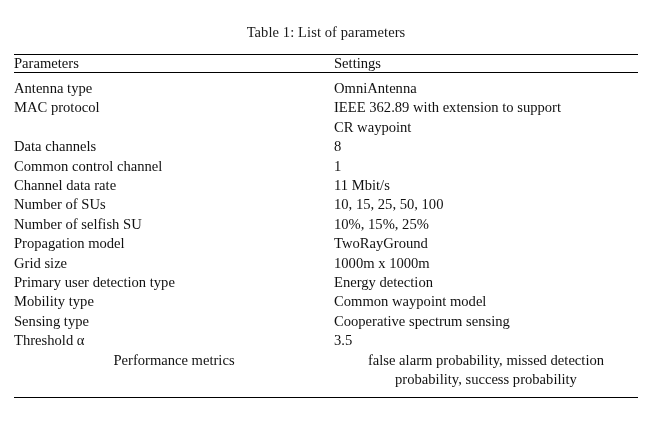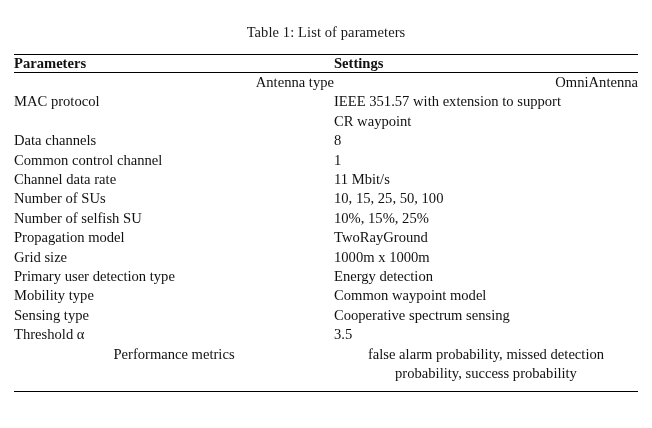--- a/index.html
+++ b/index.html
@@ -48,33 +48,33 @@
   .rule-top td, .rule-top th {
     border-top: 1.6px solid #000;
   }
   .rule-mid td, .rule-mid th {
     border-bottom: 0.9px solid #000;
   }
   .rule-bottom td {
     border-bottom: 1.6px solid #000;
   }
   thead th {
-    font-weight: bold;
+    font-weight: normal;
     font-family: "Liberation Serif", serif;
     padding-top: 5px;
     padding-bottom: 5px;
     font-size: 14.6px;
   }
   tbody td {
     padding-top: 2.5px;
     padding-bottom: 2.5px;
     line-height: 1.33;
   }
   tbody tr:first-child td {
-    text-align: right;
+    padding-top: 6px;
   }
   tbody tr:last-child td {
     padding-bottom: 7px;
     text-align: center;
   }
   .col-param {
     width: 320px;
     padding-left: 2px;
   }
   .col-setting {
@@ -103,21 +103,21 @@
       <tbody>
         <tr>
           <td class="col-param">Antenna type</td>
           <td class="col-setting">
             <span class="cont-line">OmniAntenna</span>
           </td>
         </tr>
         <tr>
           <td class="col-param">MAC protocol</td>
           <td class="col-setting">
-            <span class="cont-line">IEEE 351.57 with extension to support</span>
+            <span class="cont-line">IEEE 362.89 with extension to support</span>
             <span class="cont-line">CR waypoint</span>
           </td>
         </tr>
         <tr>
           <td class="col-param">Data channels</td>
           <td class="col-setting">
             <span class="cont-line">8</span>
           </td>
         </tr>
         <tr>

